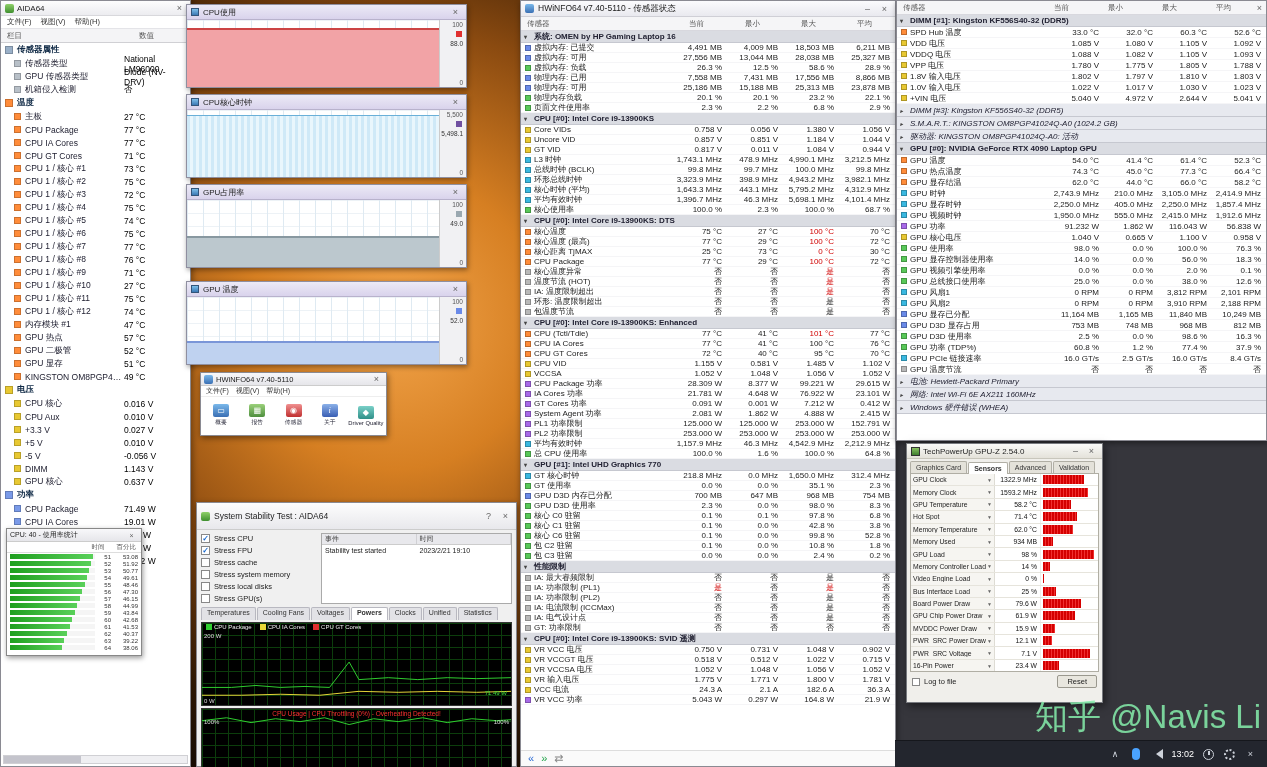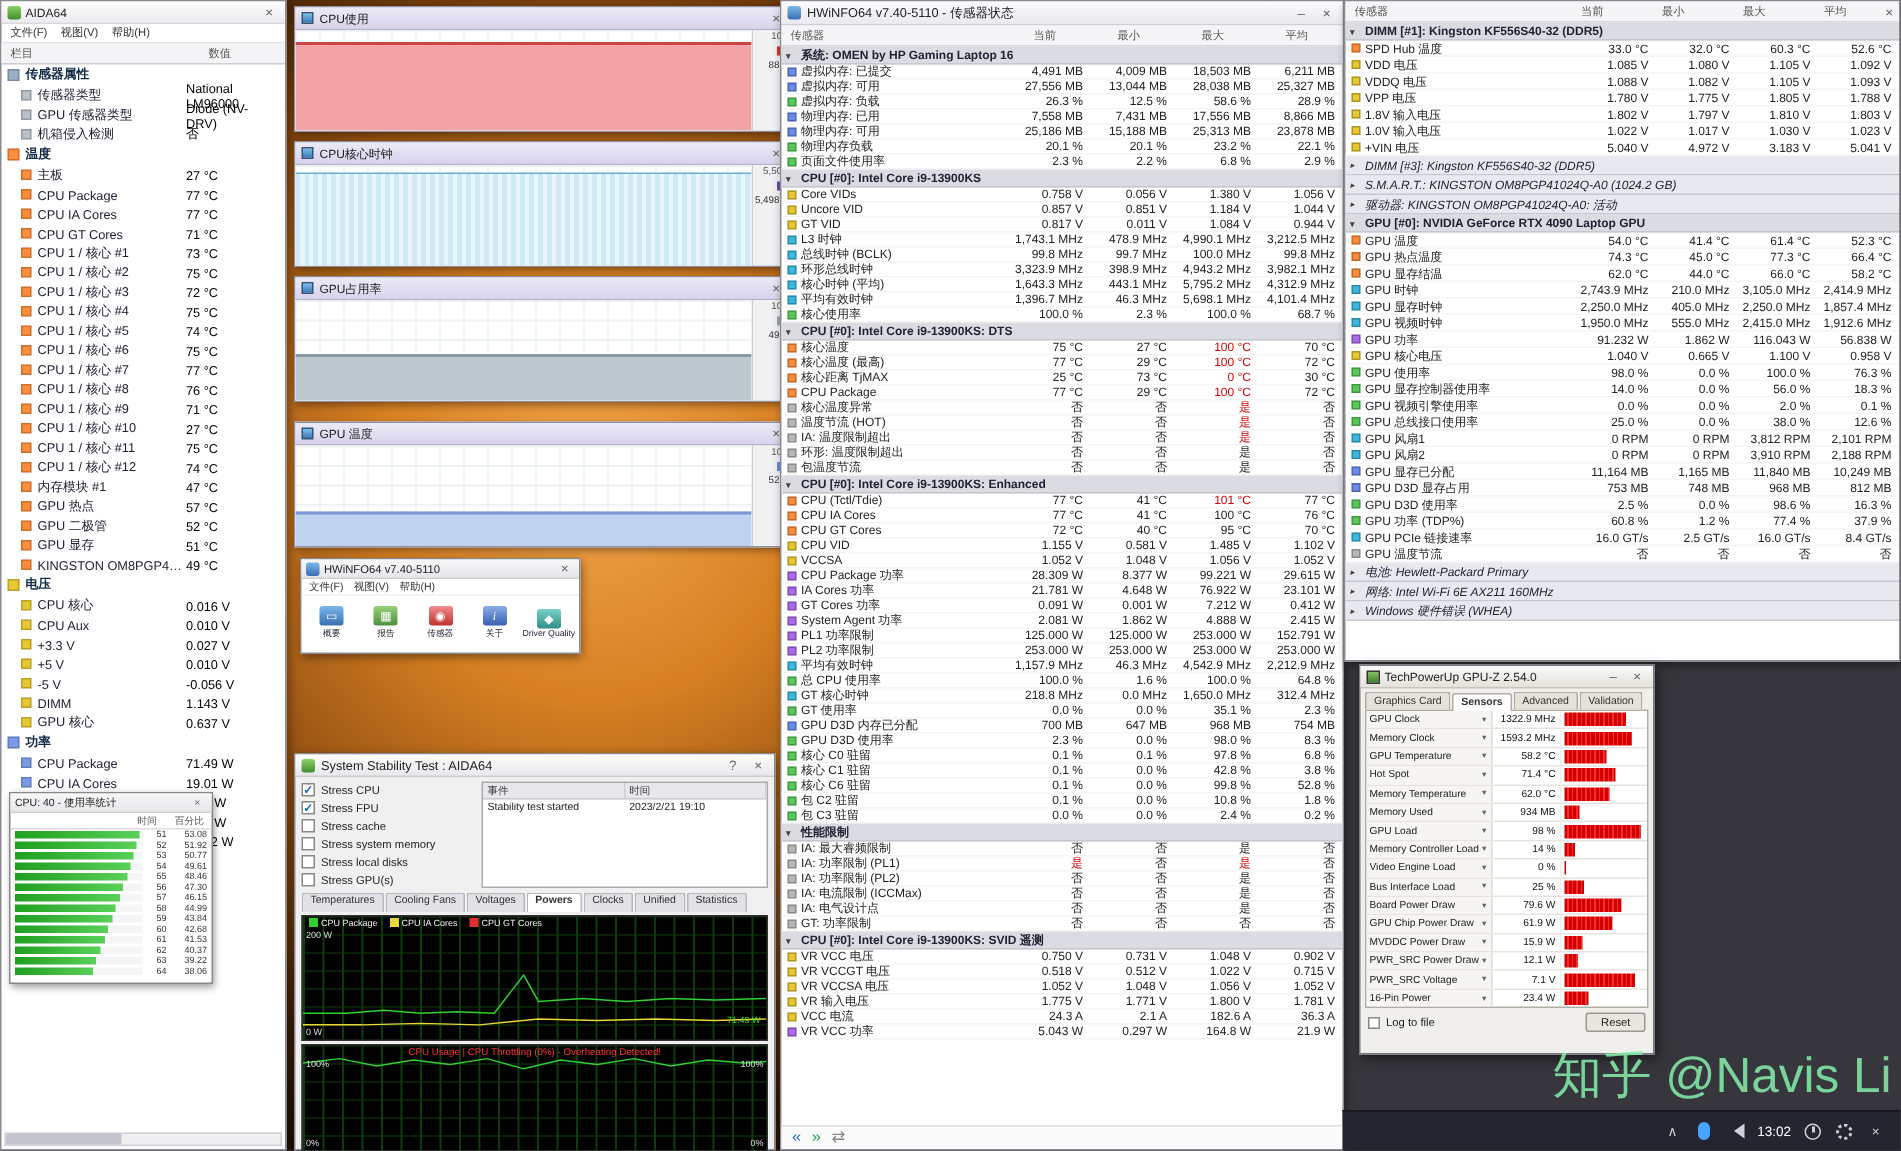--- a/index.html
+++ b/index.html
@@ -31,21 +31,21 @@
 .hist{position:absolute;left:6px;top:528px;width:136px;height:128px;background:#fff;border:1px solid #888;box-shadow:1px 2px 5px rgba(0,0,0,.4)}
 .h-title{height:13px;display:flex;align-items:center;gap:3px;padding:0 3px;background:linear-gradient(#f8f8fa,#e6e6ea);border-bottom:1px solid #ccc;font-size:7px}
 .h-title .sp{flex:1}
 .h-cols{height:11px;display:flex;justify-content:flex-end;gap:12px;font-size:6.5px;color:#555;border-bottom:1px solid #ddd;padding:0 5px;align-items:center}
 .h-row{height:7px;display:flex;align-items:center;padding:0 3px;gap:2px}
 .h-barbox{flex:1;height:5px;background:#f5f5f5}
 .h-bar{height:5px;background:linear-gradient(90deg,#1f9f1f,#59d059)}
 .h-t{width:14px;font-size:6px;text-align:right;color:#333;flex:none}
 .h-p{width:25px;font-size:6px;text-align:right;color:#333;flex:none}
 
-.gstack{position:absolute;left:196px;top:4px;width:333px}
+.gstack{position:absolute;left:186px;top:4px;width:281px}
 .gwin{background:#fff;border:1px solid #8f8fa0;box-shadow:1px 2px 5px rgba(0,0,0,.4)}
 .gtitle{height:15px;display:flex;align-items:center;background:linear-gradient(#eceaf6,#d9d3ec);border-bottom:1px solid #b8b2cc;padding:0 4px;gap:4px}
 .ticon{width:8px;height:8px;background:linear-gradient(#7ec0ea,#3a78b4);border:1px solid #33557a;flex:none}
 .ttext{font-size:8px;color:#222;flex:1}
 .gbody{display:flex;height:67px}
 .gplot{flex:1;position:relative;overflow:hidden;background-color:#fff;
  background-image:linear-gradient(90deg,#dfeaf2 1px,transparent 1px),linear-gradient(#edf2f6 1px,transparent 1px);
  background-size:16px 13px}
 .gfill{position:absolute;left:0;right:0;bottom:0}
 .g-red .gfill{height:88%;background:#f2a3a6;border-top:2px solid #cc4444}
@@ -67,21 +67,21 @@
 .hm-btn{display:flex;flex-direction:column;align-items:center;gap:1px;width:37px}
 .hm-ic{width:16px;height:13px;border-radius:2px;display:flex;align-items:center;justify-content:center;font-size:8px;color:#fff}
 .ic-blue{background:linear-gradient(#7ab8ea,#3a6fb4)}
 .ic-green{background:linear-gradient(#9ad07a,#4f8f3f)}
 .ic-red{background:linear-gradient(#f09090,#c03030)}
 .ic-info{background:linear-gradient(#8ab0e8,#3a5fb4);font-style:italic;font-family:"Liberation Serif",serif}
 .ic-teal{background:linear-gradient(#7ad0c8,#2f8f88)}
 .hm-lb{font-size:5.8px;color:#223;white-space:nowrap}
 
 .stab{left:196px;top:502px;width:321px;height:265px;background:#f0f0f0}
-.st-title{height:15px;display:flex;align-items:center;gap:4px;padding:0 4px;background:linear-gradient(#fdfdfd,#e8e8ec);border-bottom:1px solid #ccc;font-size:8.5px}
+.st-title{height:27px;display:flex;align-items:center;gap:4px;padding:0 4px;background:linear-gradient(#fdfdfd,#e8e8ec);border-bottom:1px solid #ccc;font-size:8.5px}
 .st-title .sp{flex:1}
 .st-top{display:flex;gap:4px;padding:3px 4px 2px;height:76px}
 .st-checks{width:116px;display:flex;flex-direction:column;gap:1px}
 .st-check{display:flex;align-items:center;gap:4px;height:11px}
 .cb{width:9px;height:9px;background:#fff;border:1px solid #888;font-size:8px;line-height:7px;text-align:center;flex:none}
 .cb .mark{color:#1466cc;font-weight:bold}
 .cl{font-size:7.5px;color:#222;white-space:nowrap}
 .st-log{flex:1;background:#fff;border:1px solid #aaa;font-size:7px;overflow:hidden}
 .st-log-h{display:flex;background:#e8e8ec;border-bottom:1px solid #ccc;height:11px;align-items:center;color:#444}
 .st-log-h span{flex:1;padding:0 3px;border-right:1px solid #d0d0d4}
@@ -1067,20 +1067,24 @@
               <span class="sic u"></span>
               <span class="sl">总 CPU 使用率</span>
               <span class="sv">100.0 %</span>
               <span class="sv">1.6 %</span>
               <span class="sv">100.0 %</span>
               <span class="sv">64.8 %</span>
             </div>
         </div>
       </div>
       <div>
+        <div class="sec-h">
+          <span class="sec-arrow">▾</span>
+          <span>GPU [#1]: Intel UHD Graphics 770</span>
+        </div>
         <div>
 
         <div class="srow">
               <span class="sic c"></span>
               <span class="sl">GT 核心时钟</span>
               <span class="sv">218.8 MHz</span>
               <span class="sv">0.0 MHz</span>
               <span class="sv">1,650.0 MHz</span>
               <span class="sv">312.4 MHz</span>
             </div>
@@ -1342,21 +1346,21 @@
               <span class="sv">1.022 V</span>
               <span class="sv">1.017 V</span>
               <span class="sv">1.030 V</span>
               <span class="sv">1.023 V</span>
             </div>
           <div class="srow">
               <span class="sic v"></span>
               <span class="sl">+VIN 电压</span>
               <span class="sv">5.040 V</span>
               <span class="sv">4.972 V</span>
-              <span class="sv">3.183 V</span>
+              <span class="sv">2.644 V</span>
               <span class="sv">5.041 V</span>
             </div>
         </div>
       </div>
       <div>
         <div class="sec-h coll">
           <span class="sec-arrow">▸</span>
           <span>DIMM [#3]: Kingston KF556S40-32 (DDR5)</span>
         </div>
         <div>

